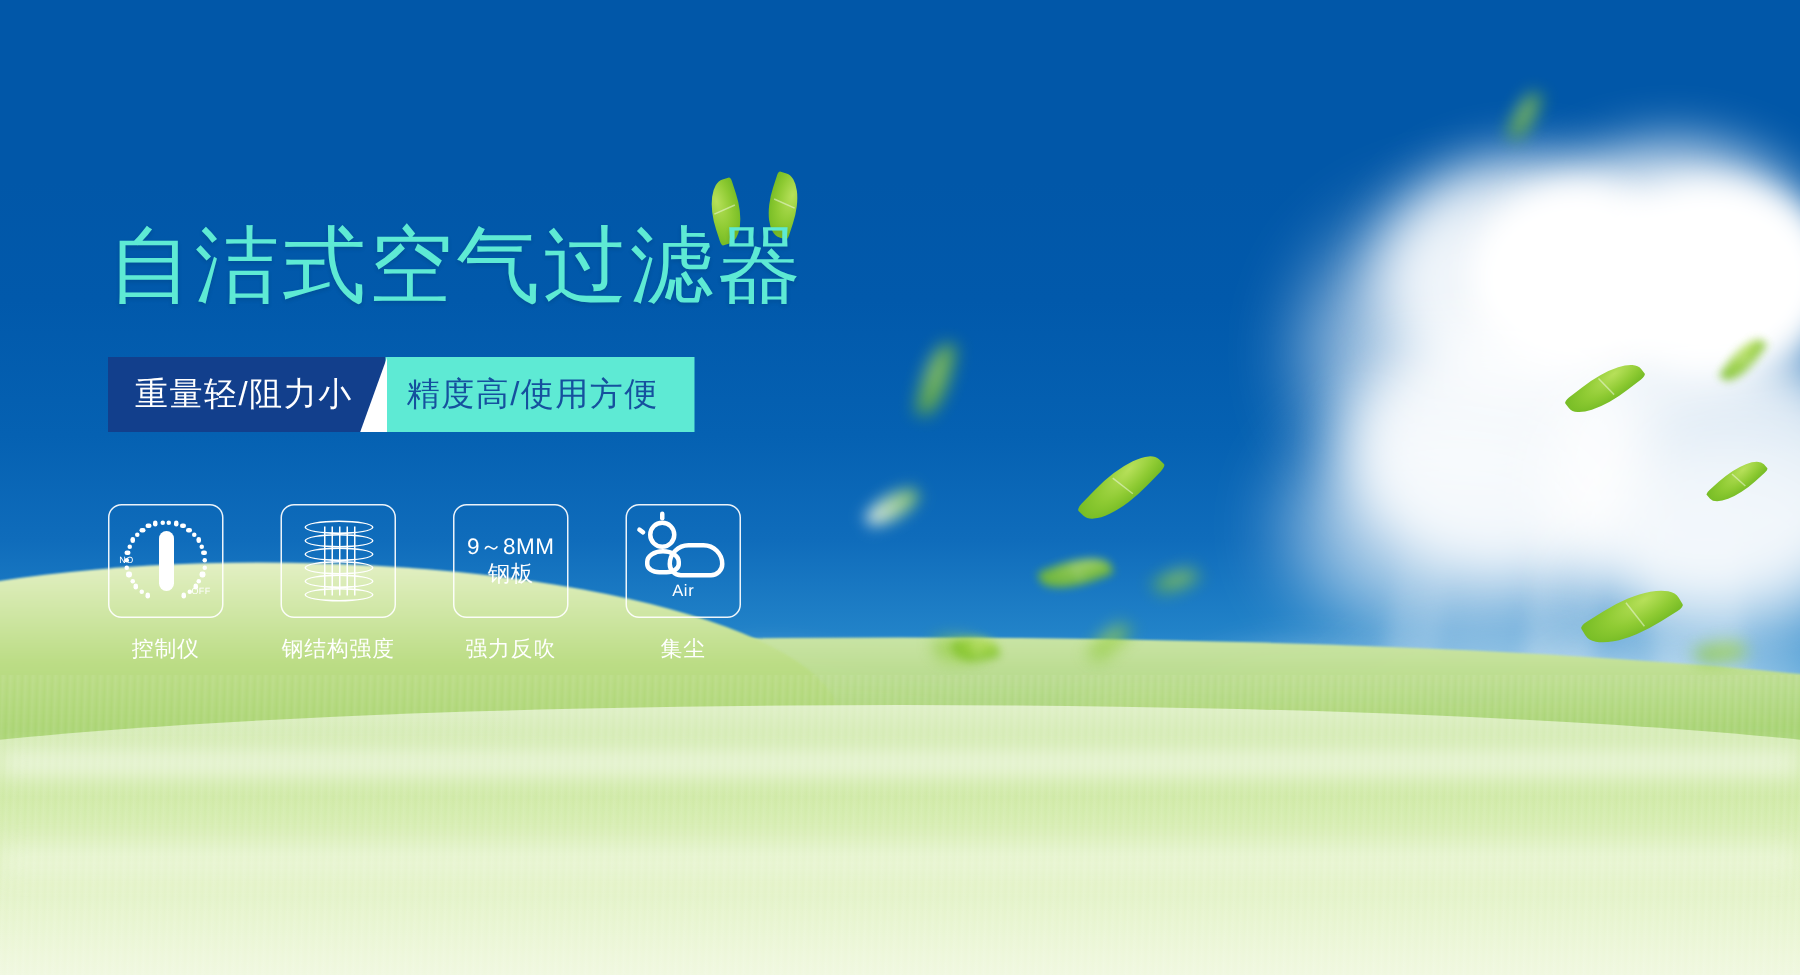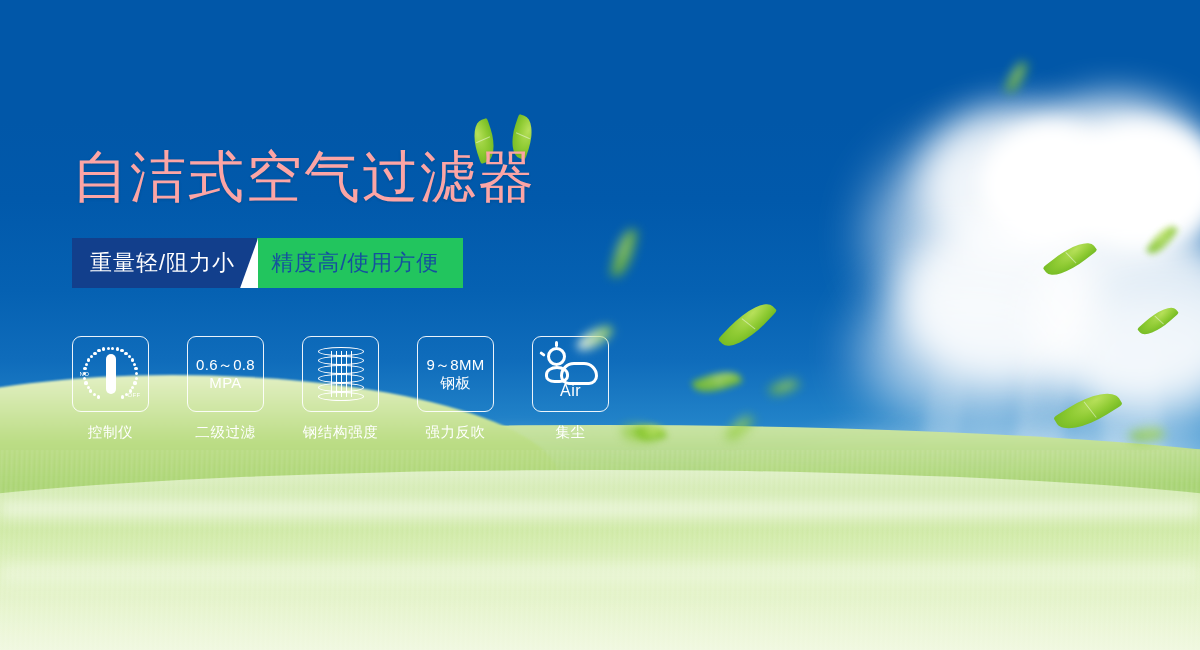--- a/index.html
+++ b/index.html
@@ -115,21 +115,21 @@
   }
 
   
   #sprout { position:absolute; left:470px; top:112px; width:70px; height:56px; }
   #sprout .leaf { width:20px; height:42px; }
 
   
   #title {
     position:absolute; left:72px; top:147px;
     font-size:56px; line-height:1.06;
-    color:#fca5a5;
+    color:#5eead4;
     letter-spacing:2px;
     font-weight:300;
     white-space:nowrap;
     text-shadow:0 1px 3px rgba(0,0,0,.12);
   }
 
   
   #subtitle-bar {
     position:absolute; left:72px; top:238px;
     height:50px; display:flex; align-items:stretch;
@@ -138,21 +138,21 @@
     background:#123f8c;
     color:#ffffff;
     font-size:22px;
     display:flex; align-items:center;
     padding:0 22px 0 18px;
     letter-spacing:1px;
     white-space:nowrap;
   }
   #subtitle-secondary {
     position:relative;
-    background:#22c55e;
+    background:#5eead4;
     color:#15509e;
     font-size:22px;
     display:flex; align-items:center;
     padding:0 24px 0 14px;
     letter-spacing:1px;
     white-space:nowrap;
   }
   #subtitle-secondary::before {
     content:""; position:absolute;
     left:-17px; top:0; bottom:0; width:18px;
@@ -215,21 +215,21 @@
     position:absolute; left:1px; bottom:2px; width:24px; height:17px;
     border:3.2px solid #fff; border-radius:50% 50% 40% 40%;
     background:transparent;
   }
   .aircloud .c2 {
     position:absolute; right:0px; bottom:0px; width:38px; height:23px;
     border:3.2px solid #fff; border-radius:14px 14px 9px 9px;
   }
   .aircloud .air-text {
     position:absolute; left:0; right:0; bottom:-15px;
-    text-align:center; font-size:16px; color:#fff; letter-spacing:.4px;
+    text-align:center; font-size:11px; color:#fff; letter-spacing:.4px;
   }
   .feature-box.has-air { justify-content:flex-start; padding-top:10px; }
 </style>
 </head>
 <body>
 
 <div id="banner">
 
   <div class="sky"></div>
 
@@ -340,29 +340,20 @@
             <div class="dot" style="left: 51.8213px; top: 36.3219px;"></div>
             <div class="dot" style="left: 49.7904px; top: 40.6162px;"></div>
             <div class="dot" style="left: 47.0122px; top: 44.4693px;"></div>
             <div class="dot" style="left: 43.5793px; top: 47.7527px;"></div>
             <div class="dot" style="left: 39.6063px; top: 50.3566px;"></div>
           </div>
       </div>
       <div class="feature-label">控制仪</div>
     </div>
 
-    <div class="feature">
-      <div class="feature-box">
-        <div class="feature-text">
-          <div>0.6～0.8</div>
-          <div class="l2">MPA</div>
-        </div>
-      </div>
-      <div class="feature-label">二级过滤</div>
-    </div>
 
     <div class="feature">
       <div class="feature-box">
         <div class="coil">
           <div class="ring" style="top:0px;"></div>
           <div class="ring" style="top:9px;"></div>
           <div class="ring" style="top:18px;"></div>
           <div class="ring" style="top:27px;"></div>
           <div class="ring" style="top:36px;"></div>
           <div class="ring" style="top:45px;"></div>

